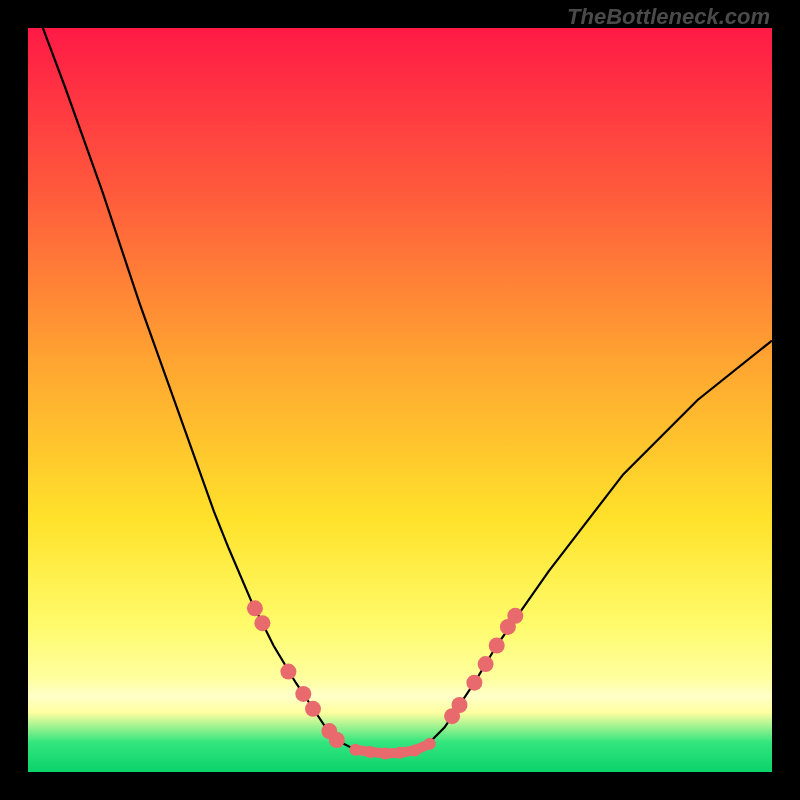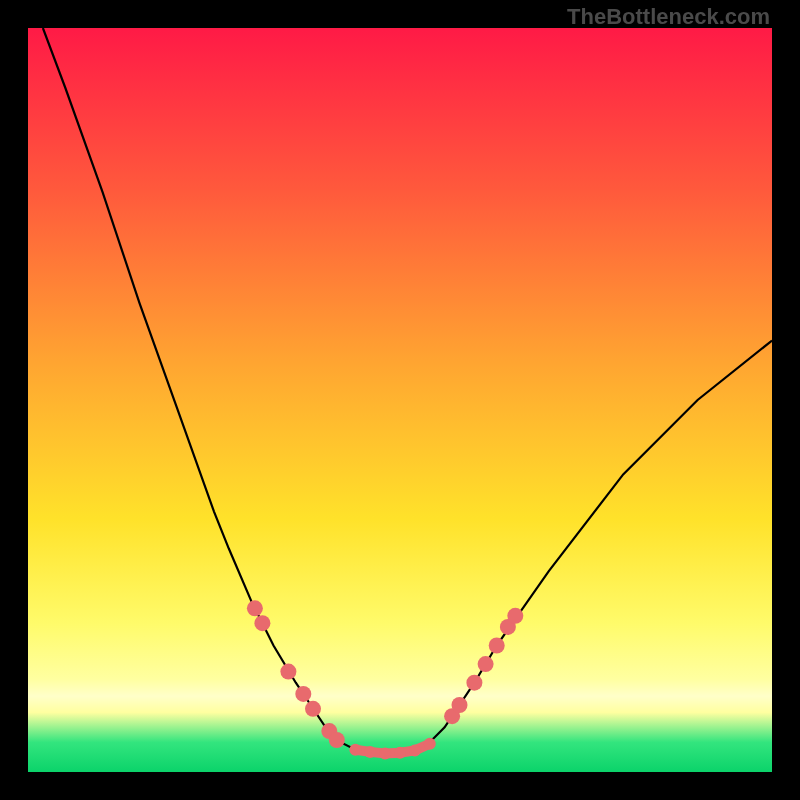--- a/index.html
+++ b/index.html
@@ -9,20 +9,21 @@
     height: 800px;
     background: #000;
     font-family: Arial, Helvetica, sans-serif;
     overflow: hidden;
   }
   .frame {
     position: relative;
     width: 800px;
     height: 771px;
     background: #000;
+    font-style: italic;
   }
   .plot {
     position: absolute;
     left: 28px;
     top: 28px;
     width: 744px;
     height: 744px;
   }
   .gradient {
     position: absolute;

